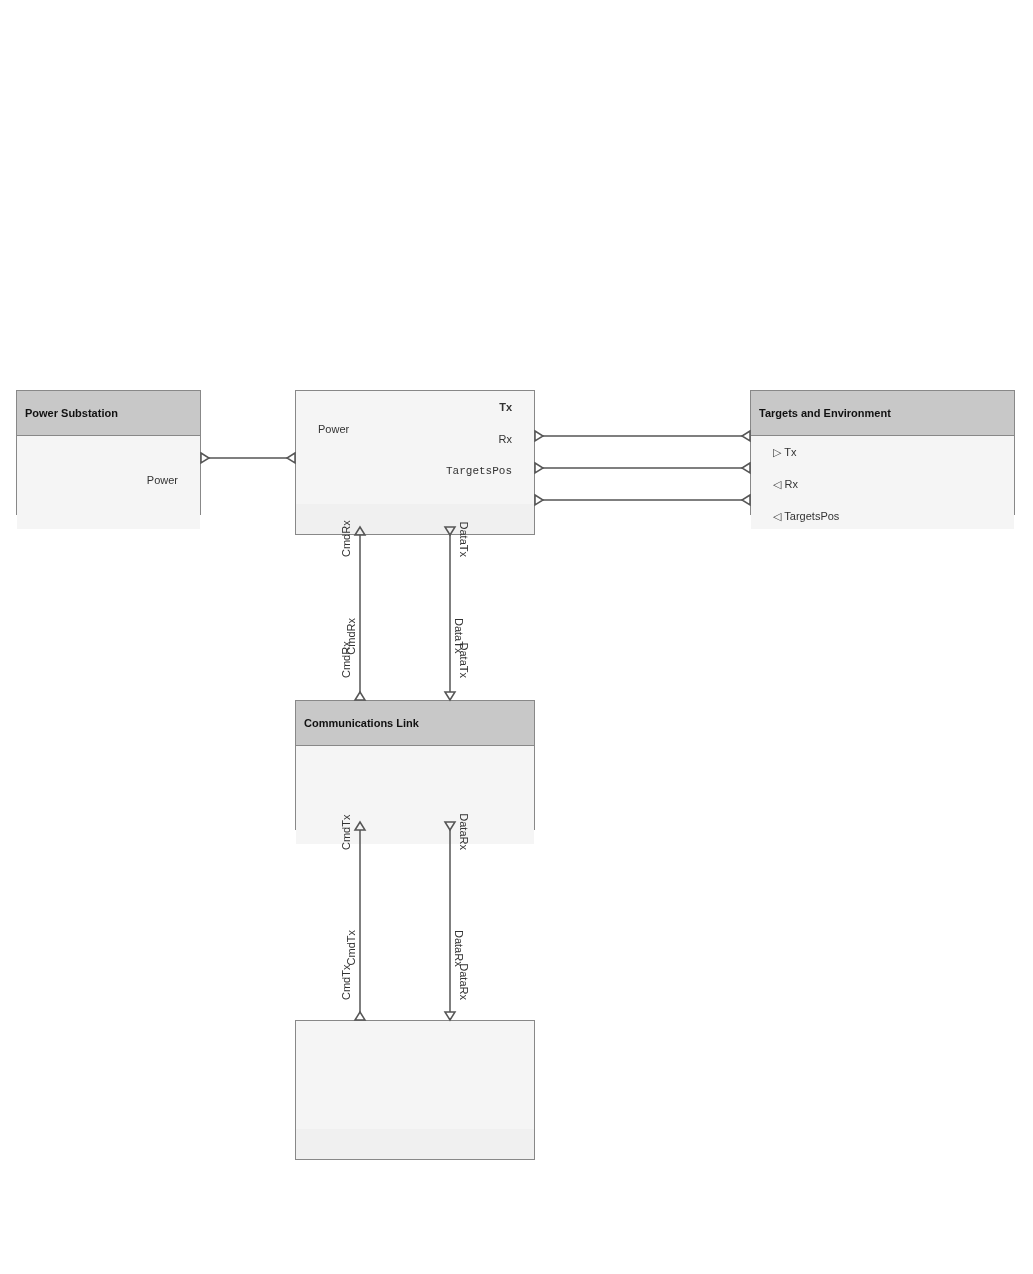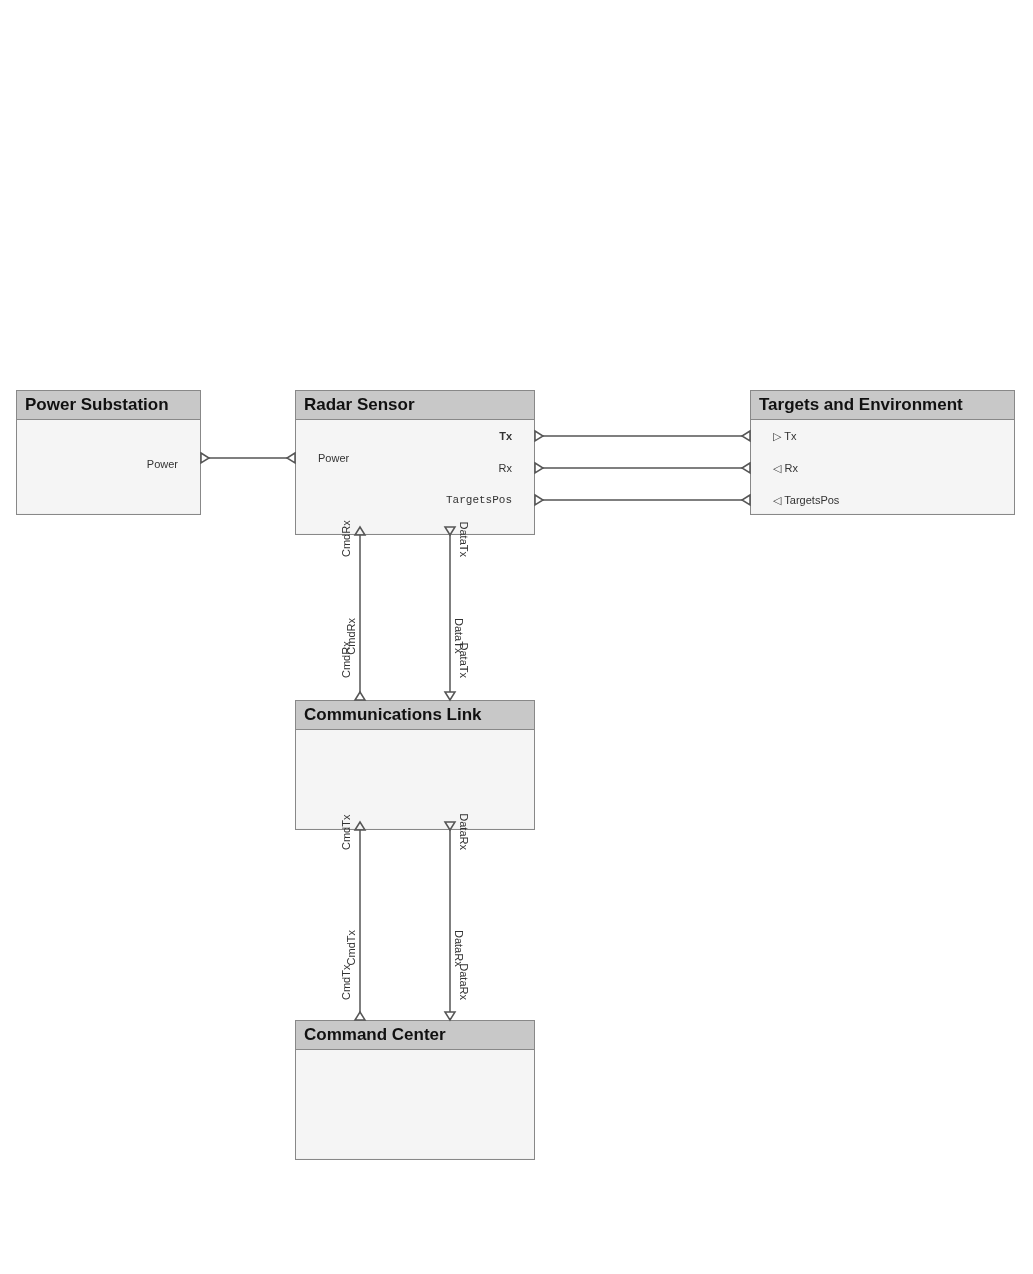--- a/index.html
+++ b/index.html
@@ -18,23 +18,23 @@
       height: 1274px;
     }
     .block {
       position: absolute;
       border: 1.5px solid #888;
       background: #f0f0f0;
     }
     .block-header {
       background: #c8c8c8;
       border-bottom: 1.5px solid #888;
-      padding: 4px 8px;
+      padding: 16px 8px;
       font-weight: bold;
-      font-size: 17px;
+      font-size: 11px;
       color: #111;
     }
     .block-body {
       background: #f5f5f5;
       position: relative;
       min-height: 80px;
     }
     .port-label {
       position: absolute;
       font-size: 11px;
@@ -57,21 +57,20 @@
 
   <div class="block" style="left:16px; top:390px; width:185px; height:125px;">
     <div class="block-header">Power Substation</div>
     <div class="block-body" style="height:93px; position:relative;">
 
       <span class="port-label" style="right:22px; top:38px;">Power</span>
     </div>
   </div>
 
   <div class="block" style="left:295px; top:390px; width:240px; height:145px;">
-    <div class="block-header">Radar Sensor</div>
     <div class="block-body" style="height:113px; position:relative;">
 
       <span class="port-label" style="left:22px; top:32px;">Power</span>
 
       <span class="port-label" style="right:22px; top:10px;font-weight:bold;">Tx</span>
       <span class="port-label" style="right:22px; top:42px;">Rx</span>
       <span class="port-label" style="right:22px; top:74px;font-family:Liberation Mono, monospace;">TargetsPos</span>
     </div>
   </div>
 
@@ -84,21 +83,20 @@
     </div>
   </div>
 
   <div class="block" style="left:295px; top:700px; width:240px; height:130px;">
     <div class="block-header">Communications Link</div>
     <div class="block-body" style="height:98px; position:relative;">
     </div>
   </div>
 
   <div class="block" style="left:295px; top:1020px; width:240px; height:140px;">
-    <div class="block-header">Command Center</div>
     <div class="block-body" style="height:108px; position:relative;">
     </div>
   </div>
 
   <svg class="diagram-svg" xmlns="http://www.w3.org/2000/svg">
     <defs>
 
       <marker id="arrowhead" markerWidth="6" markerHeight="6" refX="3" refY="3" orient="auto">
         <path d="M0,0 L6,3 L0,6 Z" fill="#555"></path>
       </marker>

